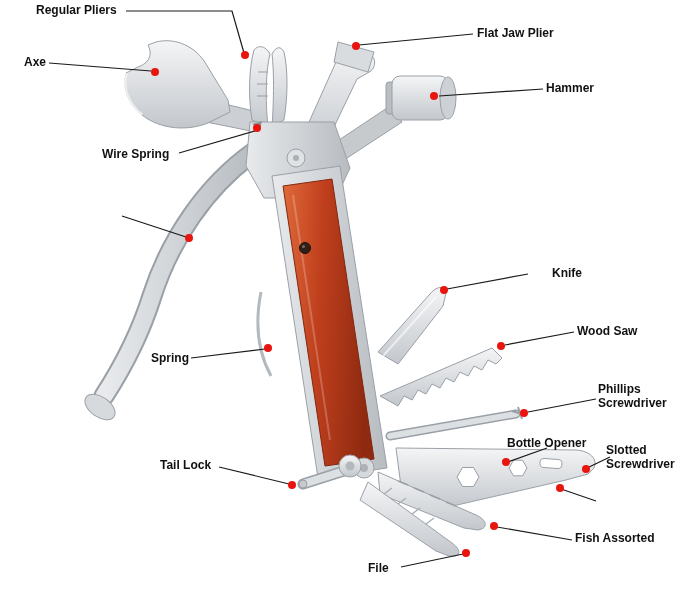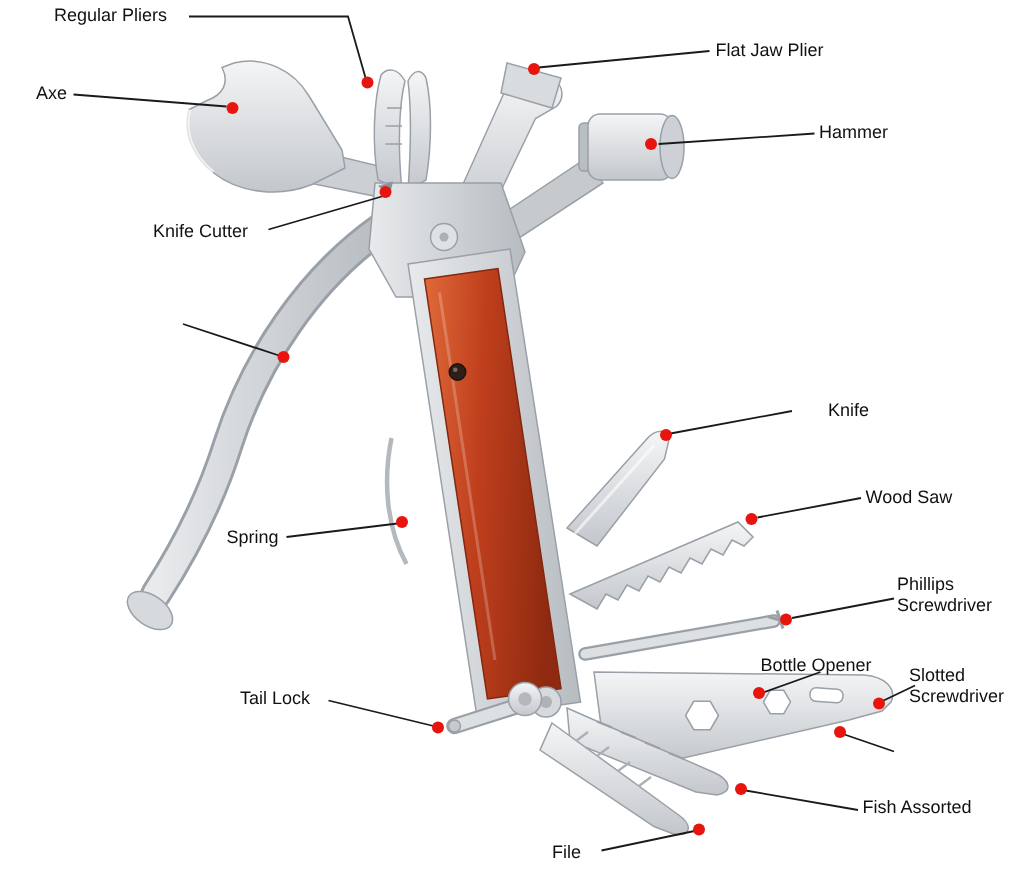--- a/index.html
+++ b/index.html
@@ -7,21 +7,21 @@
     position:relative;
     width:679px;height:589px;
     background:#ffffff;
     overflow:hidden;
     font-family:"Liberation Sans", sans-serif;
   }
   svg.art{position:absolute;left:0;top:0;width:679px;height:589px;}
   .lbl{
     position:absolute;
     font-size:12px;
-    font-weight:400;
+    font-weight:700;
     color:#111111;
     white-space:nowrap;
     line-height:1.2;
     z-index:5;
   }
   .lbl span{display:block;}
 </style>
 </head>
 <body>
 
@@ -170,21 +170,21 @@
       <circle cx="560" cy="488" r="4"></circle>
       <circle cx="494" cy="526" r="4"></circle>
       <circle cx="466" cy="553" r="4"></circle>
     </g>
   </svg>
 
   <div class="lbl" style="left:36px;top:3px">Regular Pliers</div>
   <div class="lbl" style="left:24px;top:55px">Axe</div>
   <div class="lbl" style="left:477px;top:26px">Flat Jaw Plier</div>
   <div class="lbl" style="left:546px;top:81px">Hammer</div>
-  <div class="lbl" style="left:102px;top:147px">Knife Cutter</div>
+  <div class="lbl" style="left:102px;top:147px">Wire Spring</div>
   <div class="lbl" style="left:552px;top:266px">Knife</div>
   <div class="lbl" style="left:577px;top:324px">Wood Saw</div>
   <div class="lbl" style="left:598px;top:382px">
     <span>Phillips</span>
     <span>Screwdriver</span>
   </div>
   <div class="lbl" style="left:151px;top:351px">Spring</div>
   <div class="lbl" style="left:507px;top:436px">Bottle Opener</div>
   <div class="lbl" style="left:606px;top:443px">
     <span>Slotted</span>

